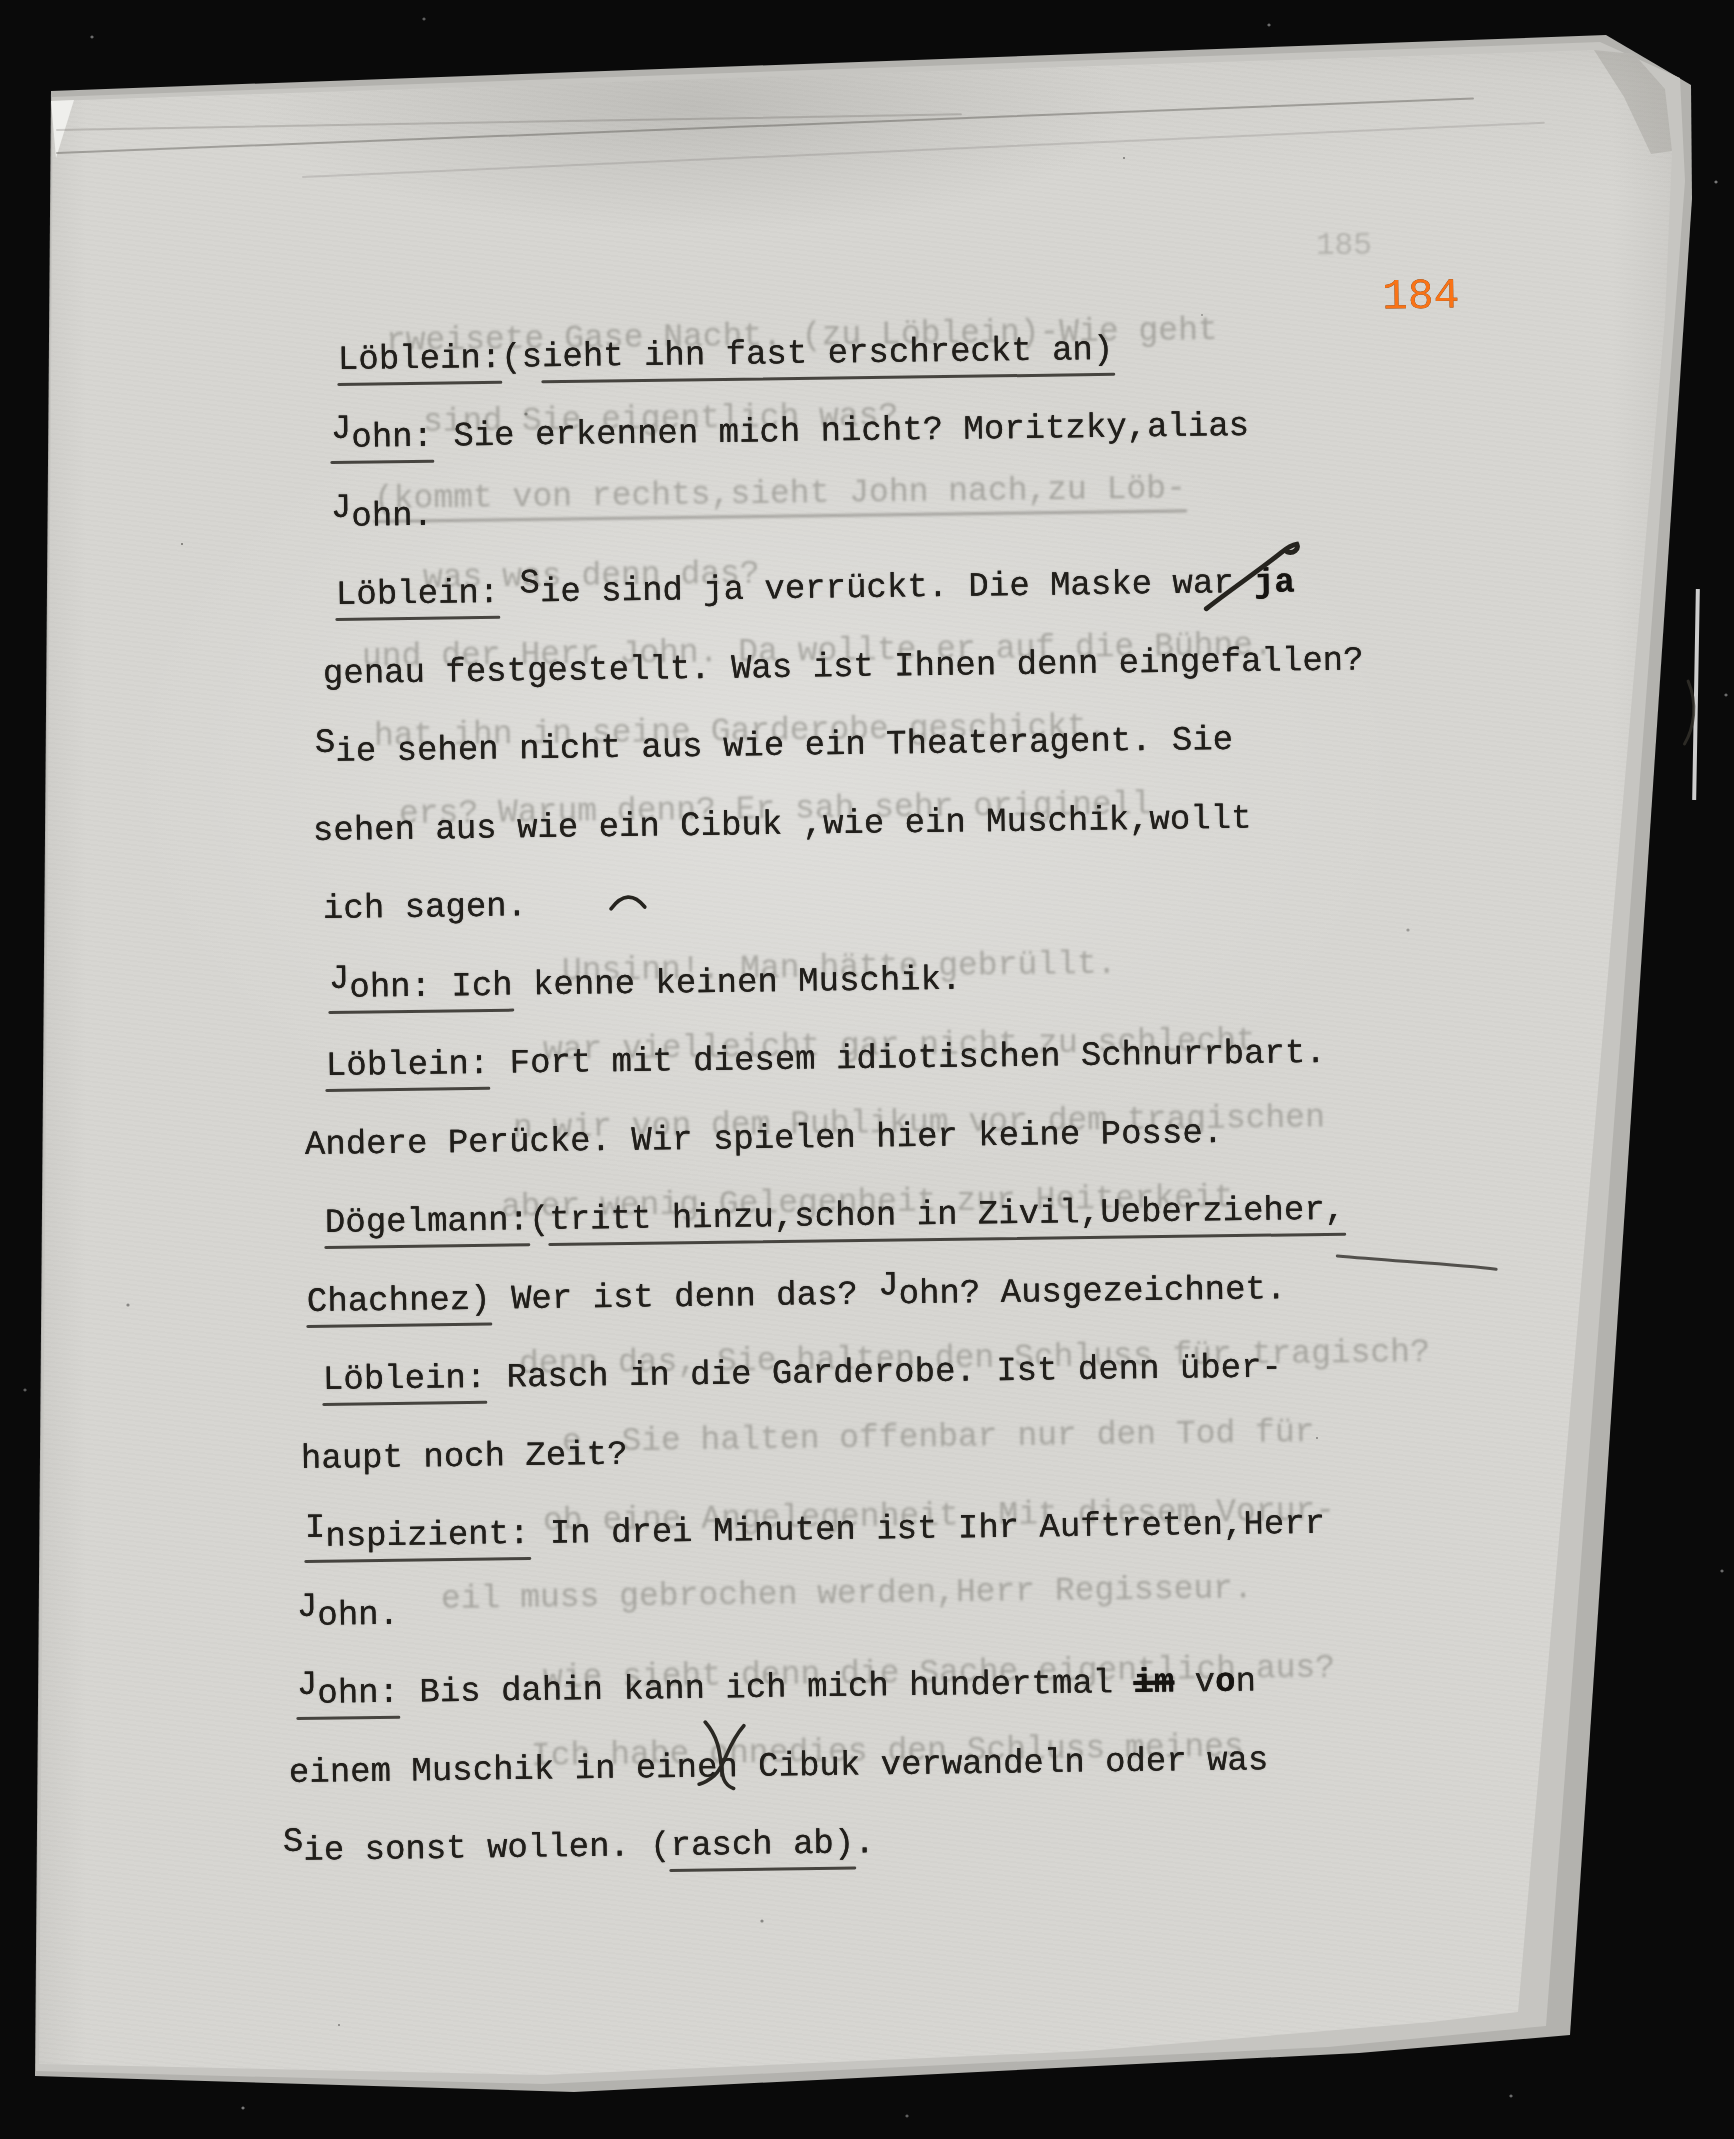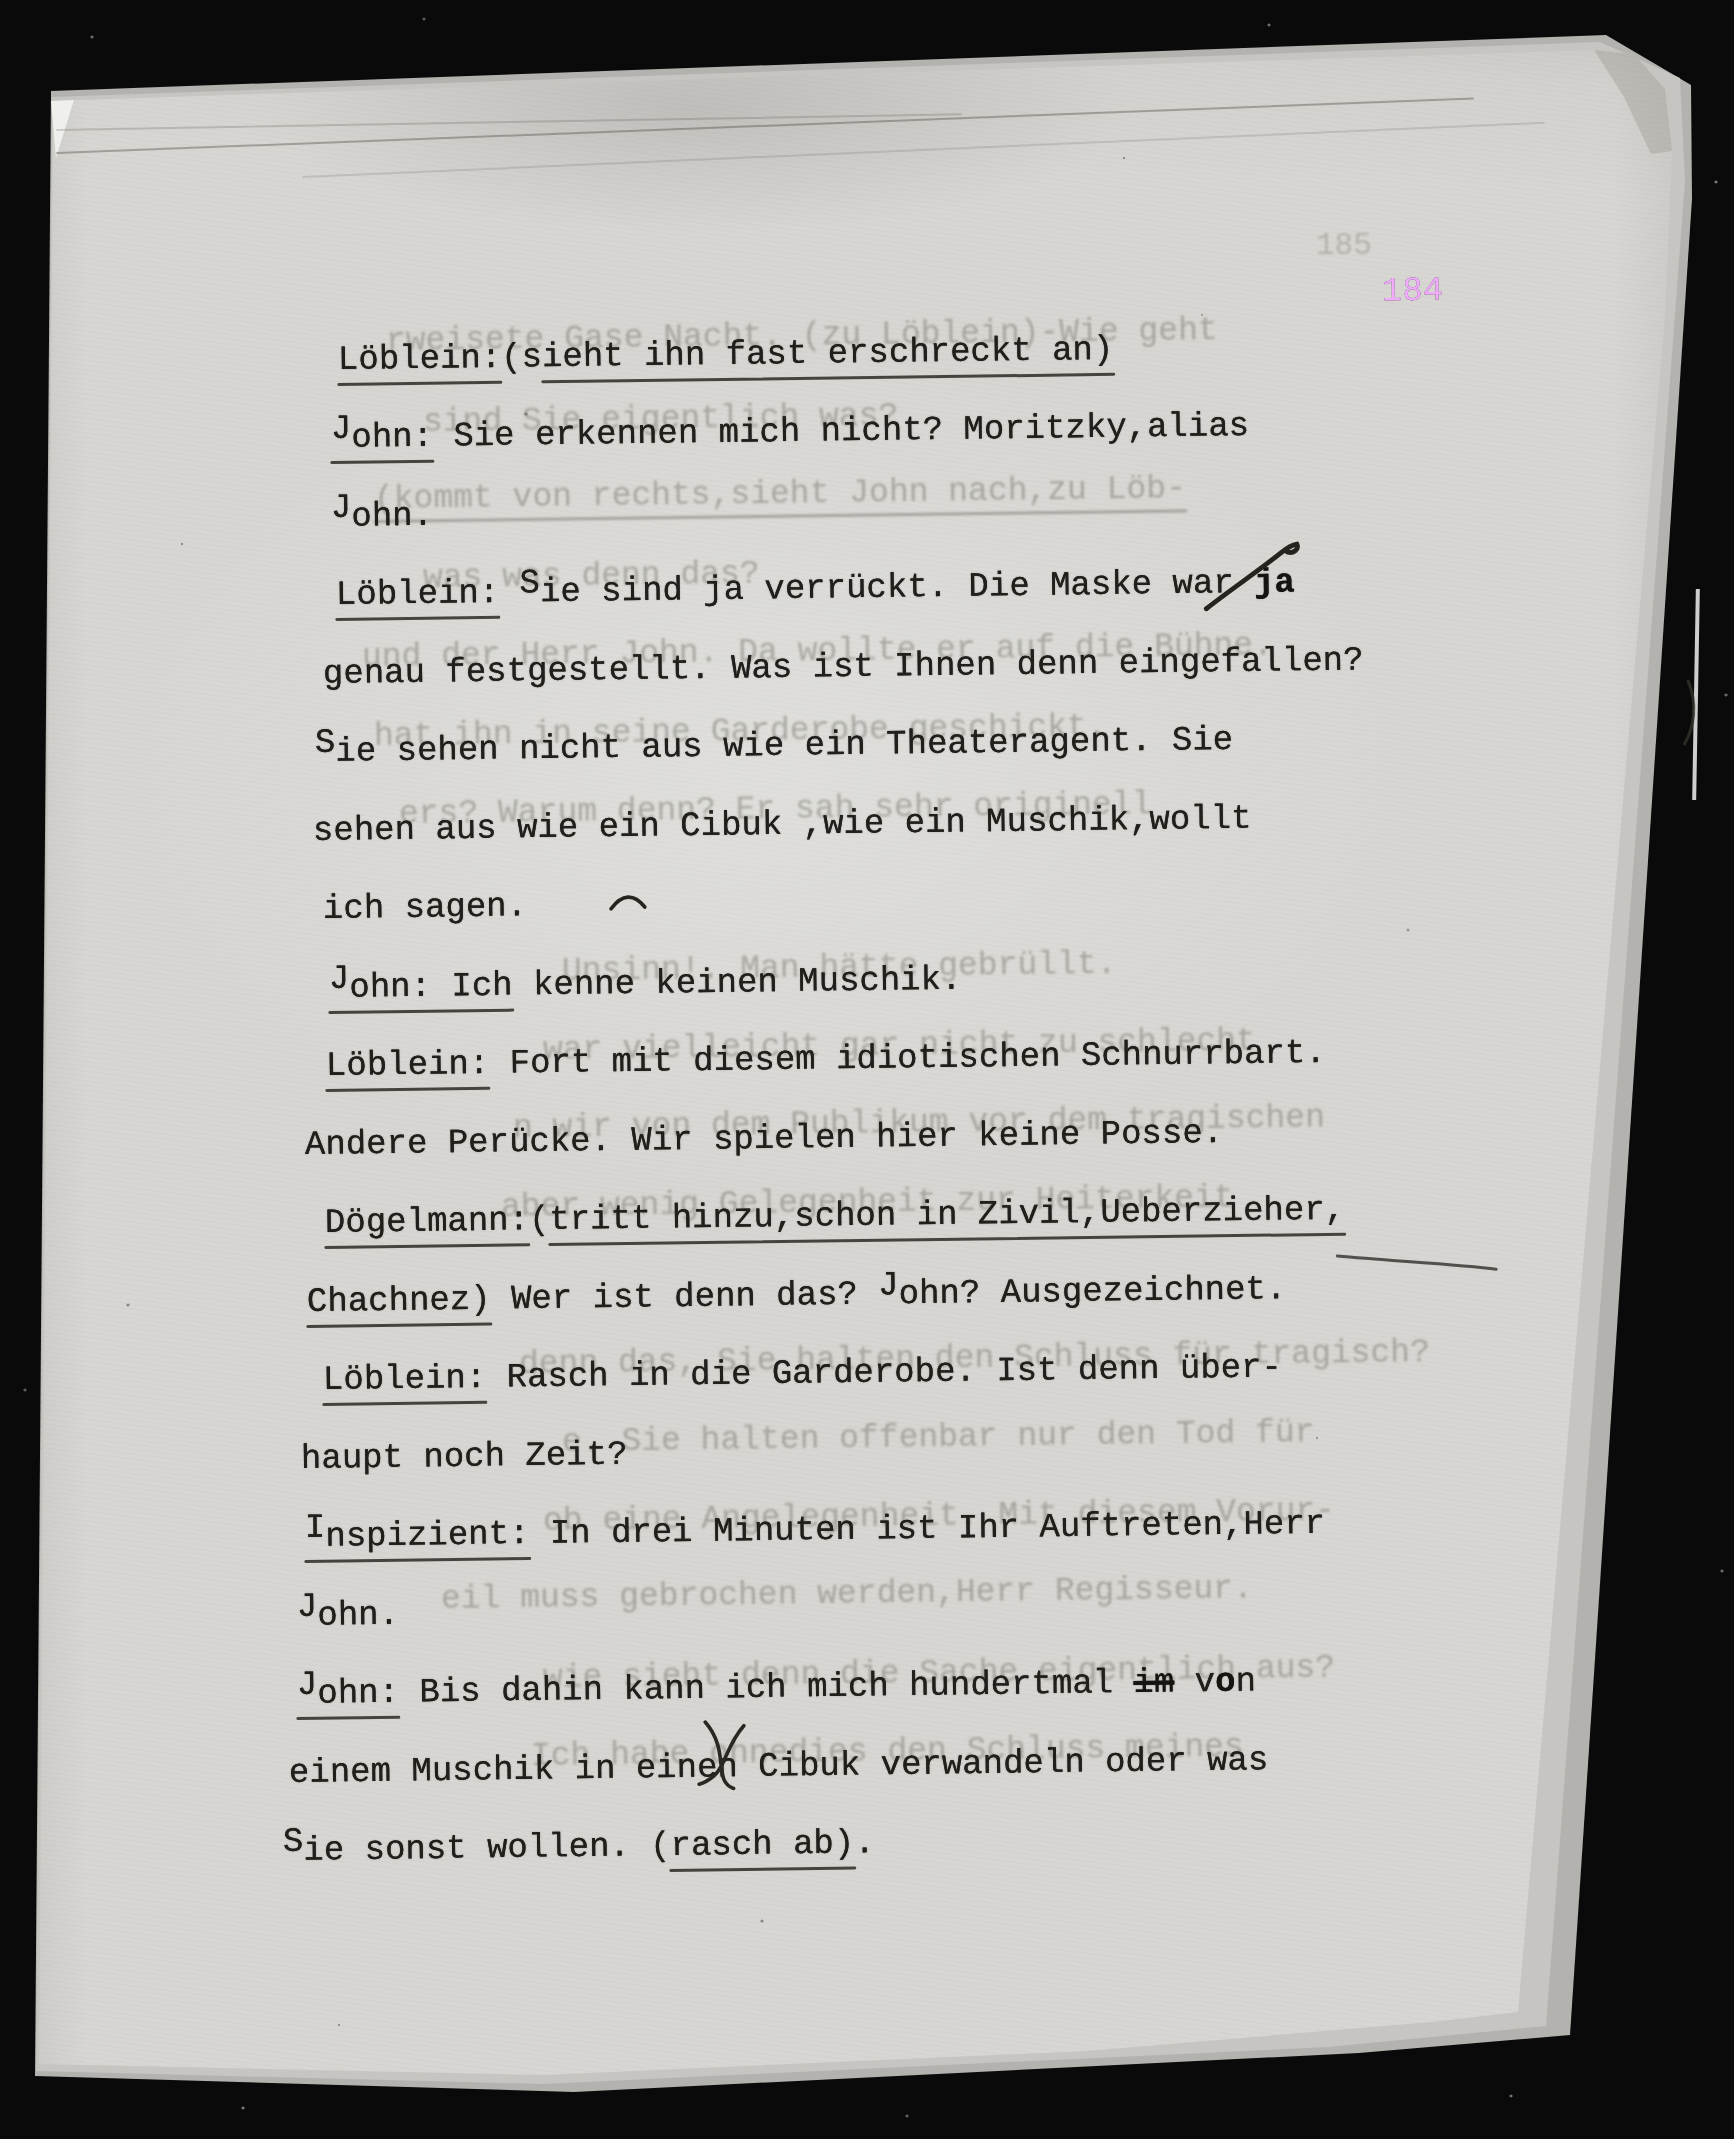--- a/index.html
+++ b/index.html
@@ -35,26 +35,26 @@
         -54px 761px 0 0.6px rgba(40,40,38,.45),1135px 894px 0 0 rgba(40,40,38,.5),
         580px 1377px 0 0.6px rgba(40,40,38,.45),157px 1481px 0 0 rgba(40,40,38,.5),
         1020px -229px 0 0 rgba(40,40,38,.4),1226px 386px 0 0.6px rgba(40,40,38,.35);}
   .tline{position:absolute;font-size:34px;line-height:1;color:#211f1b;white-space:pre;
          transform:rotate(-0.75deg);transform-origin:0 50%;
          text-shadow:0 0 0.6px rgba(30,28,24,.9),0 0 1.8px rgba(40,38,34,.35);}
   .tline span{position:relative;}
   .u::after{content:"";position:absolute;left:-1.2px;right:-1.2px;bottom:-7.2px;height:3px;
             background:rgba(38,35,31,.82);border-radius:1.8px;}
   .raised{position:relative;top:-9px;}
-  .x2{font-weight:400;text-decoration:line-through;text-decoration-thickness:3.6px;color:#161411;}
+  .x2{font-weight:700;text-decoration:line-through;text-decoration-thickness:3.6px;color:#161411;}
   .b{font-weight:700;color:#161411;}
   .ghost{position:absolute;font-size:33px;line-height:1;color:#77766f;white-space:pre;opacity:.5;
          filter:blur(1.2px);transform:rotate(-0.75deg);transform-origin:0 50%;}
   .ghost .u::after{background:rgba(90,88,82,.8);filter:none;}
-  .pagenum{position:absolute;left:1382px;top:272px;font-size:34px;color:#f0abfc;
+  .pagenum{position:absolute;left:1382px;top:272px;font-size:43px;color:#f97316;
            transform:rotate(-0.75deg);text-shadow:0 0 0.6px rgba(30,28,24,.9);}
   .ghostnum{position:absolute;left:1316px;top:228px;font-size:31px;color:#8a8983;opacity:.45;filter:blur(1.2px);}
   svg.marks{position:absolute;inset:0;pointer-events:none;}
 </style>
 </head>
 <body>
 
 <div class="stage">
   <div class="dust"></div>
 

